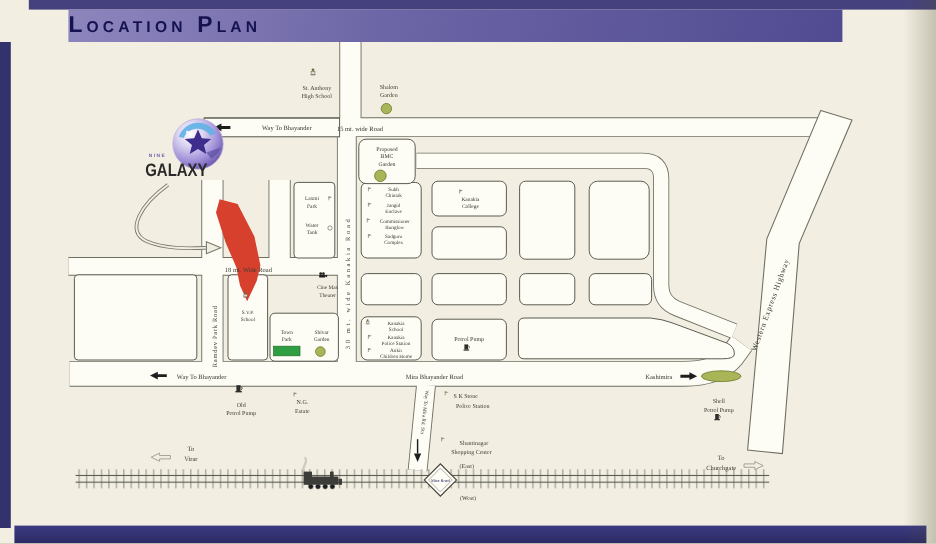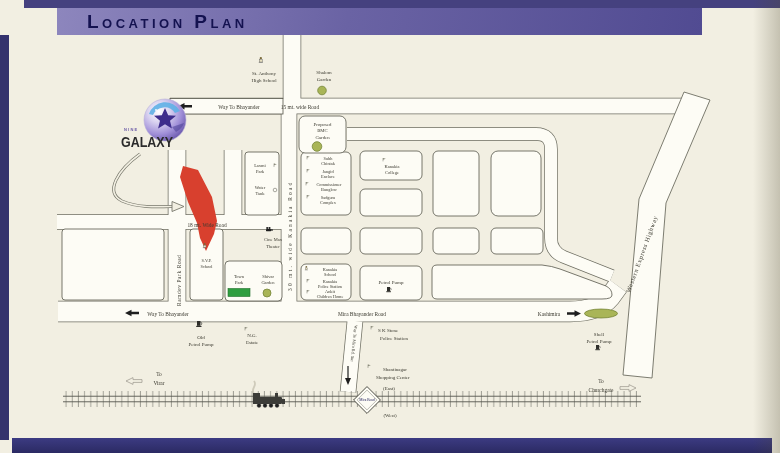--- a/index.html
+++ b/index.html
@@ -9,21 +9,21 @@
   .left-strip{position:absolute;left:0;top:35px;width:9px;height:405px;background:#34326d;z-index:3;}
   .bottom-bar{position:absolute;left:12px;top:438px;width:760px;height:15px;
               background:linear-gradient(180deg,#3c3b82,#2b2a63);z-index:3;}
   .right-shade{position:absolute;right:0;top:0;width:27px;height:453px;z-index:4;
                background:linear-gradient(to right,rgba(80,75,50,0),rgba(80,75,50,0.28));pointer-events:none;}
   .header-bar{position:absolute;left:57px;top:8px;width:645px;height:27px;z-index:3;
               background:linear-gradient(100deg,#8d86bd 0%,#6a63a4 45%,#514b92 100%);
               display:flex;align-items:center;}
   .header-bar .title{font-family:"Liberation Sans","DejaVu Sans",sans-serif;
               font-variant:small-caps;text-transform:capitalize;font-weight:bold;
-              font-size:19px;letter-spacing:3.5px;color:#141250;padding-left:30px;}
+              font-size:19px;letter-spacing:3.5px;color:#141250;}
   svg.map{position:absolute;left:0;top:0;z-index:1;}
   .road-o{fill:none;stroke:#6e6e62;}
   .road-f{fill:none;stroke:#fdfcf5;}
   .blk{fill:#fdfcf5;stroke:#55554a;stroke-width:0.8;}
   .lbl{font-family:"Liberation Serif","DejaVu Serif",serif;fill:#3b3a30;}
   .mid{text-anchor:middle;}
   .s42{font-size:4.3px;} .s44{font-size:4.5px;} .s48{font-size:4.8px;}
   .s5{font-size:5px;} .s54{font-size:5.4px;} .s62{font-size:6.4px;letter-spacing:0.6px;}
   .navy{fill:#1a1854;}
 </style>

